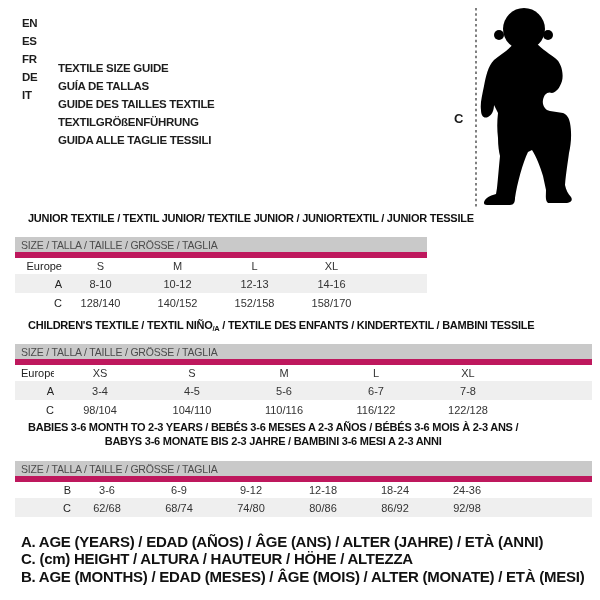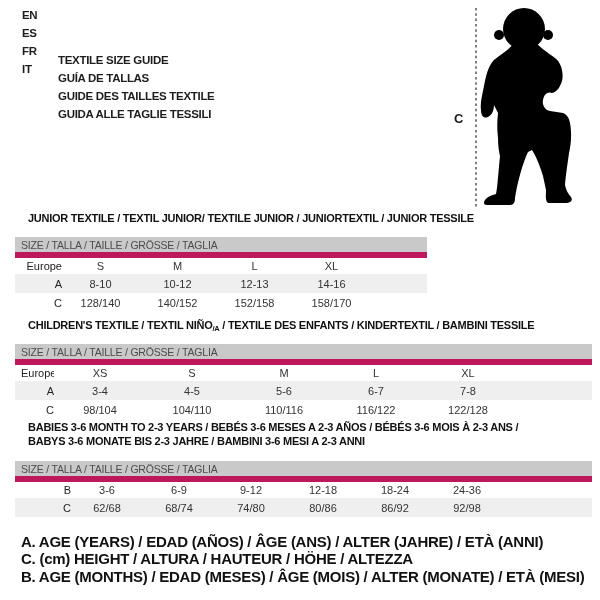--- a/index.html
+++ b/index.html
@@ -2,35 +2,35 @@
 <html><head>
 <meta charset="utf-8">
 <style>
   * { margin:0; padding:0; box-sizing:border-box; }
   html,body { background:#fff; }
   body {
     width:600px; height:600px; position:relative; overflow:hidden;
     font-family:"Liberation Sans", sans-serif; color:#1d1d1d;
   }
   
-  .lang-list { position:absolute; left:22px; top:6px; }
+  .lang-list { position:absolute; left:22px; top:14px; }
   .lang-row { display:flex; height:18px; line-height:18px; }
   .lang-code { width:36px; font-weight:bold; font-size:11.5px; letter-spacing:-0.3px; }
   .lang-text { font-weight:bold; font-size:11.5px; letter-spacing:-0.3px; white-space:nowrap;margin-top:45px; }
 
   
   .figure-svg { position:absolute; left:448px; top:4px; }
 
   
   .sec-title {
     position:absolute; left:28px; font-weight:bold; font-size:11px;
     letter-spacing:-0.25px; color:#111; white-space:nowrap;
   }
   .sec-title .sub { font-size:7.5px; vertical-align:-2px; }
-  .sec-title.two-line { line-height:14px; }
+  .sec-title.two-line { line-height:14px;text-align:center; }
 
   
   .table-wrap { position:absolute; left:15px; }
   .table-wrap.t1 { width:412px; top:237px; }
   .table-wrap.t2 { width:577px; top:344px; }
   .table-wrap.t3 { width:577px; top:461px; }
   table { border-collapse:collapse; width:100%; table-layout:fixed; }
   td {
     font-size:11px; color:#333; text-align:center; height:19px;
     padding:0; vertical-align:middle; white-space:nowrap; overflow:hidden;
@@ -59,20 +59,24 @@
     <span class="lang-code">EN</span>
     <span class="lang-text">TEXTILE SIZE GUIDE</span>
   </div>
   <div class="lang-row">
     <span class="lang-code">ES</span>
     <span class="lang-text">GUÍA DE TALLAS</span>
   </div>
   <div class="lang-row">
     <span class="lang-code">FR</span>
     <span class="lang-text">GUIDE DES TAILLES TEXTILE</span>
+  </div>
+  <div class="lang-row">
+    <span class="lang-code">DE</span>
+    <span class="lang-text">TEXTILGRÖßENFÜHRUNG</span>
   </div>
   <div class="lang-row">
     <span class="lang-code">IT</span>
     <span class="lang-text">GUIDA ALLE TAGLIE TESSILI</span>
   </div>
 </div>
 
 <svg class="figure-svg" width="130" height="210" viewBox="0 0 130 210">
   <line x1="28" y1="4" x2="28" y2="203" stroke="#4a4a4a" stroke-width="1.4" stroke-dasharray="2.5 2.8"></line>
   <text x="6" y="119" font-family="Liberation Sans, sans-serif" font-size="13" font-weight="bold" fill="#1a1a1a">C</text>

